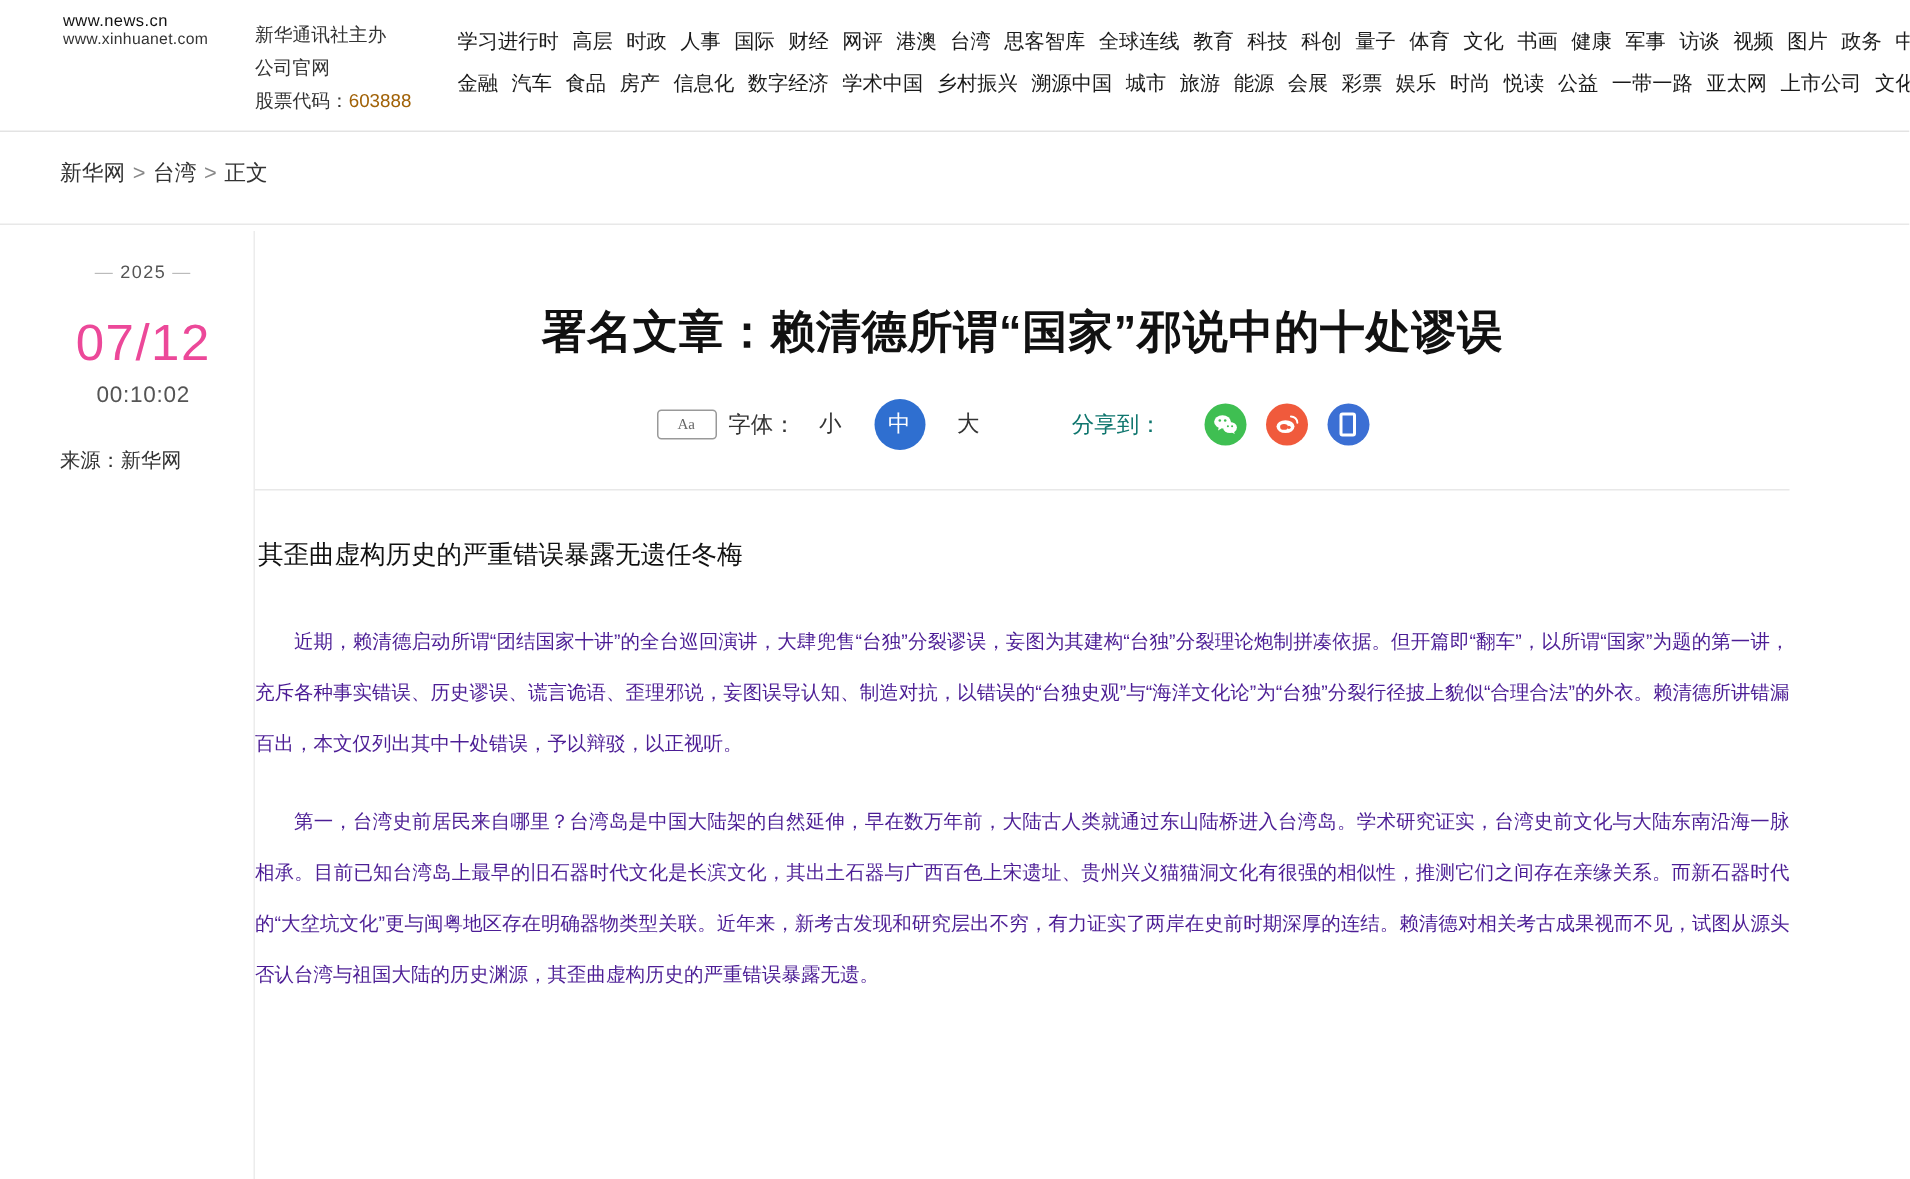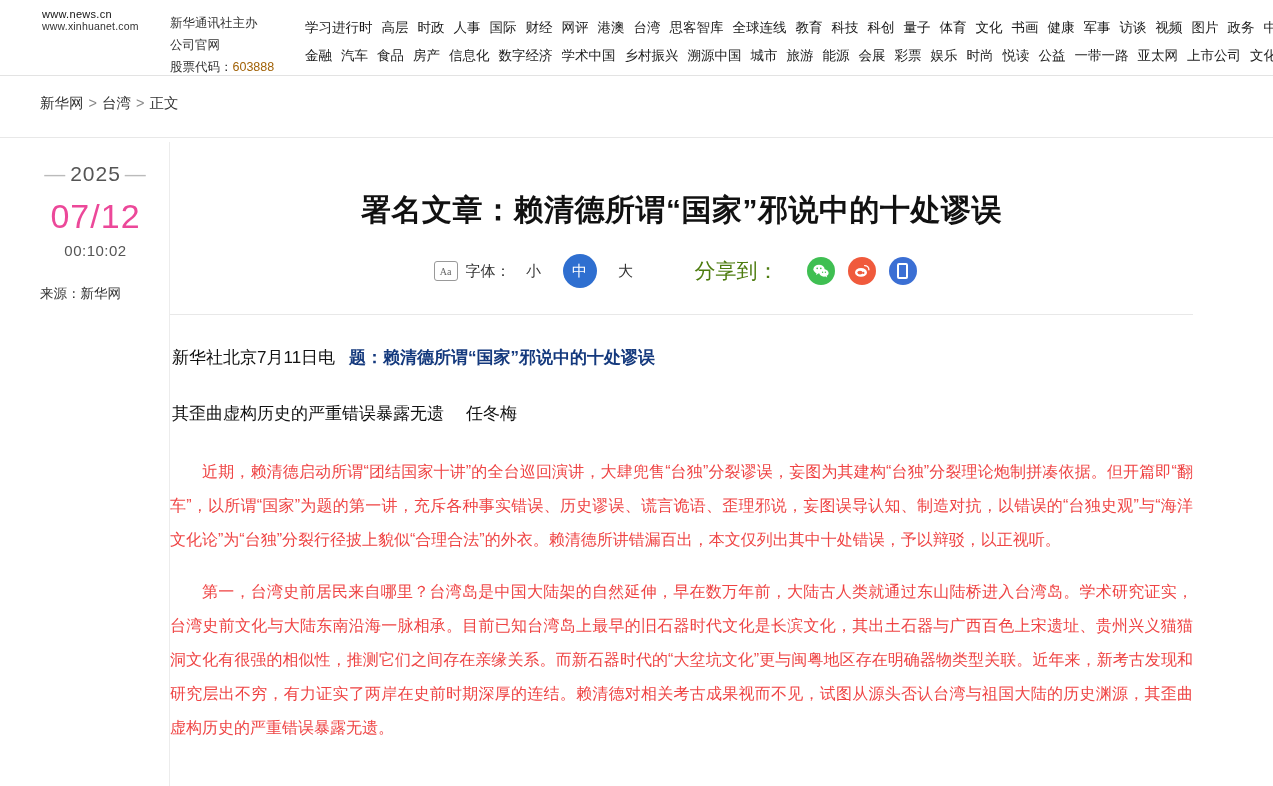--- a/index.html
+++ b/index.html
@@ -11,21 +11,21 @@
     color: #222;
     overflow: hidden;
   }
 
   
   .site-header {
     display: flex;
     align-items: flex-start;
     padding: 6px 0 8px 40px;
     border-bottom: 1px solid #e3e3e3;
-    height: 76px;
+    height: 88px;
   }
   .logo-block {
     width: 130px;
     flex: 0 0 130px;
     padding-top: 2px;
   }
   .logo-url {
     font-size: 11px;
     color: #111;
     letter-spacing: .3px;
@@ -104,24 +104,24 @@
     padding-top: 4px;
   }
   .left-col {
     flex: 0 0 170px;
     padding: 20px 14px 0 36px;
     text-align: center;
     border-right: 1px solid #ececec;
     min-height: 650px;
   }
   .date-year {
-    font-size: 21px;
+    font-size: 12px;
     color: #555;
     letter-spacing: 1px;
-    margin-bottom: 8px;
+    margin-bottom: 19px;
   }
   .date-year .dash { color: #bbb; margin: 0 4px; }
   .date-md {
     font-size: 34px;
     color: #ec4899;
     font-family: "Liberation Sans", sans-serif;
     letter-spacing: 1px;
     line-height: 44px;
   }
   .date-time {
@@ -157,21 +157,21 @@
   .tools {
     display: flex;
     align-items: center;
     justify-content: center;
     gap: 0;
     margin: 22px 20px 0 0;
     padding-bottom: 26px;
     border-bottom: 1px solid #e8e8e8;
   }
   .font-icon {
-    width: 24px; height: 20px;
+    width: 40px; height: 20px;
     border: 1px solid #999;
     border-radius: 3px;
     font-size: 10px;
     color: #666;
     display: flex;
     align-items: center;
     justify-content: center;
     margin-right: 8px;
     font-family: "Liberation Serif", serif;
   }
@@ -187,22 +187,22 @@
     border-radius: 50%;
     text-align: center;
     margin: 0 6px;
     cursor: pointer;
   }
   .size-opt.active {
     background: #2f6fd0;
     color: #fff;
   }
   .share-label {
-    font-size: 21px;
-    color: #4d7c0f;
+    font-size: 15px;
+    color: #0f766e;
     margin-left: 46px;
     margin-right: 28px;
   }
   .share-btn {
     width: 28px; height: 28px;
     border-radius: 50%;
     margin-right: 13px;
     display: inline-flex;
     align-items: center;
     justify-content: center;
@@ -240,25 +240,25 @@
     color: #14397d;
     font-weight: bold;
   }
   .byline {
     font-size: 17px;
     color: #111;
     line-height: 30px;
     margin: 0 0 26px 0;
     padding-left: 2px;
   }
-  .byline .author { margin-left: 22px; }
+  .byline .author { }
   p.para {
-    font-size: 16px;
+    font-size: 13px;
     line-height: 34px;
-    color: #ef4444;
+    color: #4c1d95;
     margin: 0 0 18px 0;
     text-align: justify;
     text-indent: 2em;
   }
 </style>
 </head>
 <body>
 
 <div class="site-header">
 
@@ -328,23 +328,20 @@
           <circle cx="9.3" cy="8.9" r="1.15" fill="#f05a3c"></circle>
           <path d="M10.6 1.6c2.4 0 4.3 1.9 4.3 4.2" stroke="#fff" stroke-width="1.3" fill="none" stroke-linecap="round"></path>
         </svg>
       </span>
       <span class="share-btn share-app">
         <span class="phone"></span>
       </span>
     </div>
 
     <div class="article-body">
-      <div class="lead-line">
-        <span>新华社北京7月11日电</span><span class="headline-label">题：</span><span class="headline-text">赖清德所谓“国家”邪说中的十处谬误</span>
-      </div>
       <div class="byline">
         <span>其歪曲虚构历史的严重错误暴露无遗</span><span class="author">任冬梅</span>
       </div>
       <p class="para">近期，赖清德启动所谓“团结国家十讲”的全台巡回演讲，大肆兜售“台独”分裂谬误，妄图为其建构“台独”分裂理论炮制拼凑依据。但开篇即“翻车”，以所谓“国家”为题的第一讲，充斥各种事实错误、历史谬误、谎言诡语、歪理邪说，妄图误导认知、制造对抗，以错误的“台独史观”与“海洋文化论”为“台独”分裂行径披上貌似“合理合法”的外衣。赖清德所讲错漏百出，本文仅列出其中十处错误，予以辩驳，以正视听。</p>
       <p class="para">第一，台湾史前居民来自哪里？台湾岛是中国大陆架的自然延伸，早在数万年前，大陆古人类就通过东山陆桥进入台湾岛。学术研究证实，台湾史前文化与大陆东南沿海一脉相承。目前已知台湾岛上最早的旧石器时代文化是长滨文化，其出土石器与广西百色上宋遗址、贵州兴义猫猫洞文化有很强的相似性，推测它们之间存在亲缘关系。而新石器时代的“大坌坑文化”更与闽粤地区存在明确器物类型关联。近年来，新考古发现和研究层出不穷，有力证实了两岸在史前时期深厚的连结。赖清德对相关考古成果视而不见，试图从源头否认台湾与祖国大陆的历史渊源，其歪曲虚构历史的严重错误暴露无遗。</p>
     </div>
 
   </div>
 </div>
 

